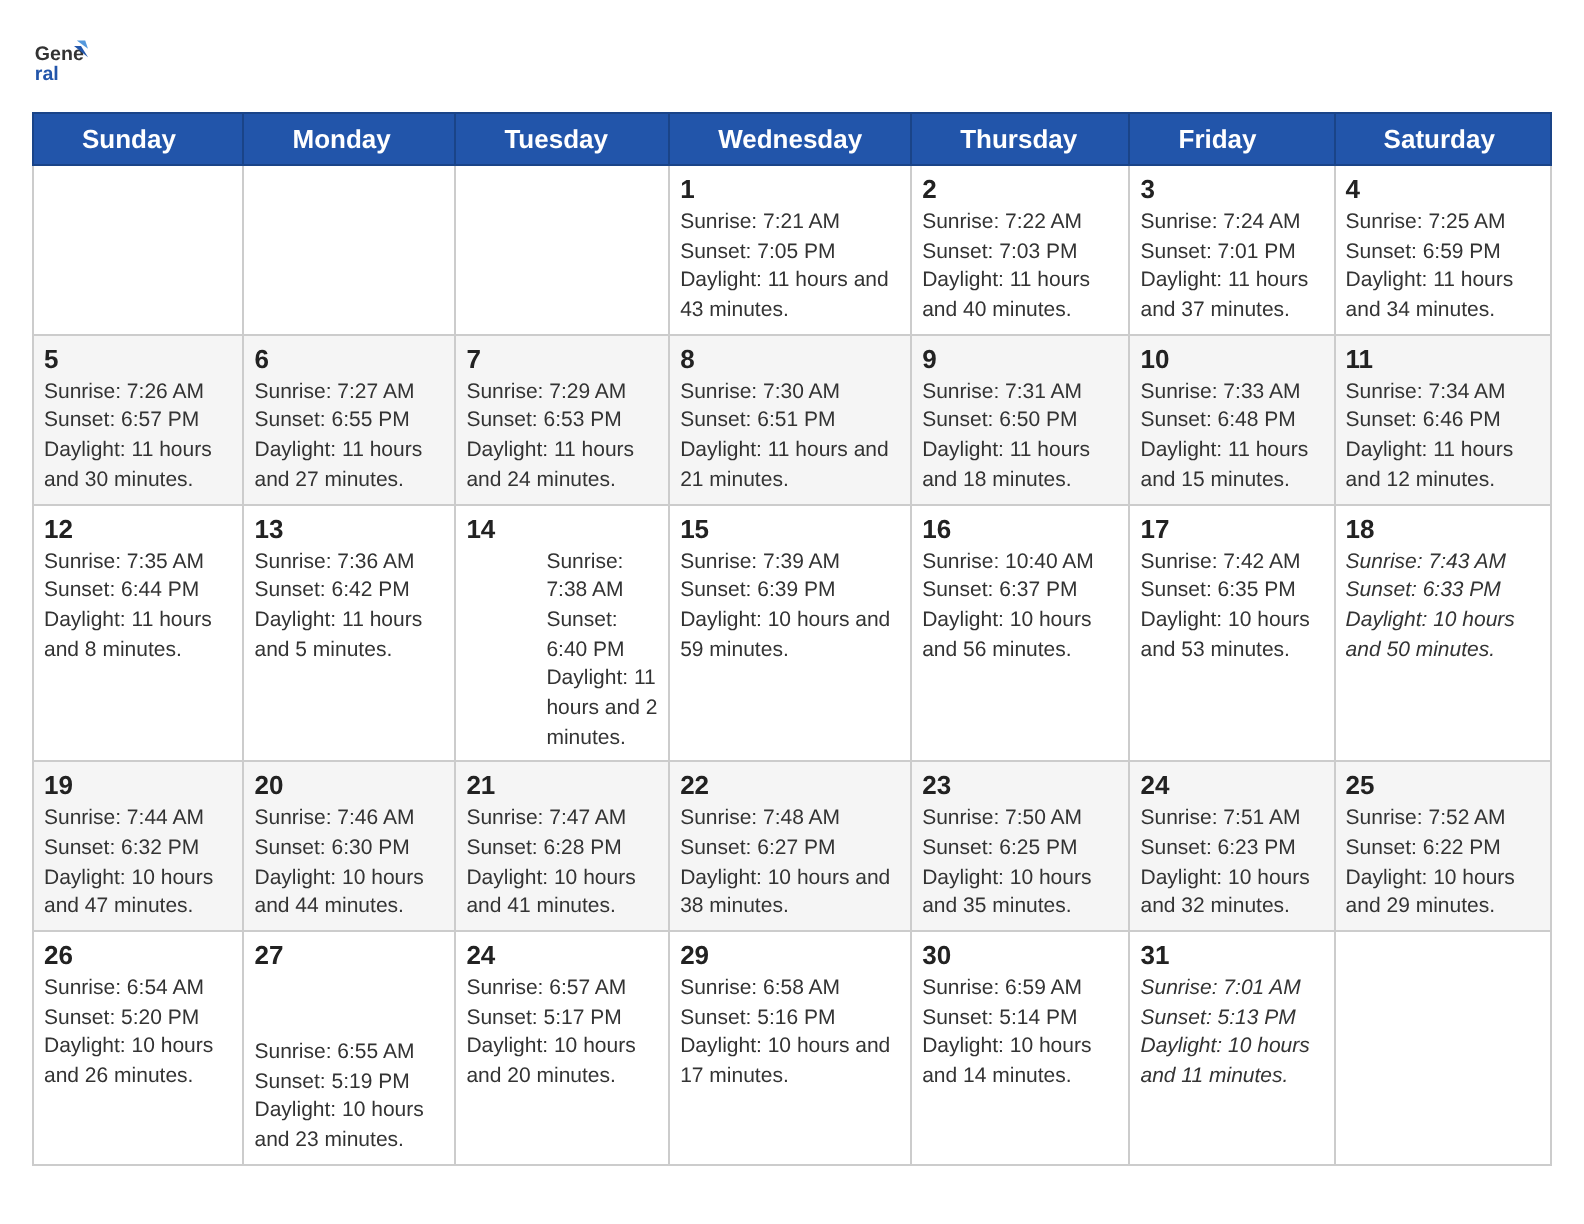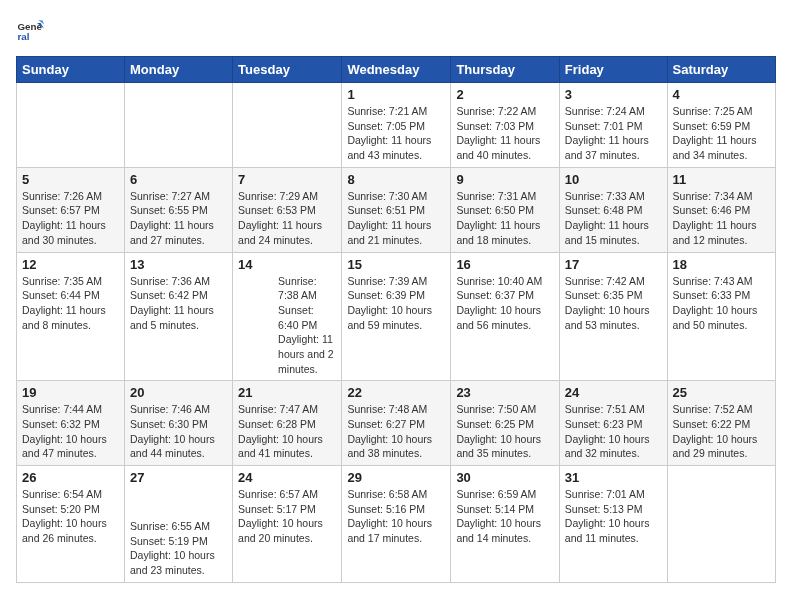--- a/index.html
+++ b/index.html
@@ -39,21 +39,21 @@
     }
     .calendar {
       width: 100%;
       border-collapse: collapse;
       border: 1px solid #ccc;
     }
     .calendar th {
       background-color: #2255aa;
       color: #fff;
       text-align: left;
-      padding: 5px 5px;
+      padding: 5px 24px;
       font-size: 13px;
       border: 1px solid #1a4488;
     }
     .calendar td {
       vertical-align: top;
       border: 1px solid #ccc;
       padding: 4px 5px;
       width: 110px;
       min-height: 80px;
       background: #fff;
@@ -219,21 +219,21 @@
 Daylight: 10 hours and 56 minutes.</div>
         </td>
         <td>
           <span class="day-number">17</span>
           <div class="day-info" style="white-space: pre-line;">Sunrise: 7:42 AM
 Sunset: 6:35 PM
 Daylight: 10 hours and 53 minutes.</div>
         </td>
         <td>
           <span class="day-number">18</span>
-          <div class="day-info" style="white-space: pre-line;">Sunrise: 7:43 AM
+          <div class="day-info" style="white-space: pre-line; font-style: italic;">Sunrise: 7:43 AM
 Sunset: 6:33 PM
 Daylight: 10 hours and 50 minutes.</div>
         </td>
       </tr>
       <tr>
         <td>
           <span class="day-number">19</span>
           <div class="day-info" style="white-space: pre-line;">Sunrise: 7:44 AM
 Sunset: 6:32 PM
 Daylight: 10 hours and 47 minutes.</div>
@@ -301,20 +301,20 @@
 Daylight: 10 hours and 17 minutes.</div>
         </td>
         <td>
           <span class="day-number">30</span>
           <div class="day-info" style="white-space: pre-line;">Sunrise: 6:59 AM
 Sunset: 5:14 PM
 Daylight: 10 hours and 14 minutes.</div>
         </td>
         <td>
           <span class="day-number">31</span>
-          <div class="day-info" style="white-space: pre-line;">Sunrise: 7:01 AM
+          <div class="day-info" style="white-space: pre-line; font-style: italic;">Sunrise: 7:01 AM
 Sunset: 5:13 PM
 Daylight: 10 hours and 11 minutes.</div>
         </td>
         <td class="empty-cell"></td>
       </tr>
     </tbody>
 </table>
 
 </body></html>

